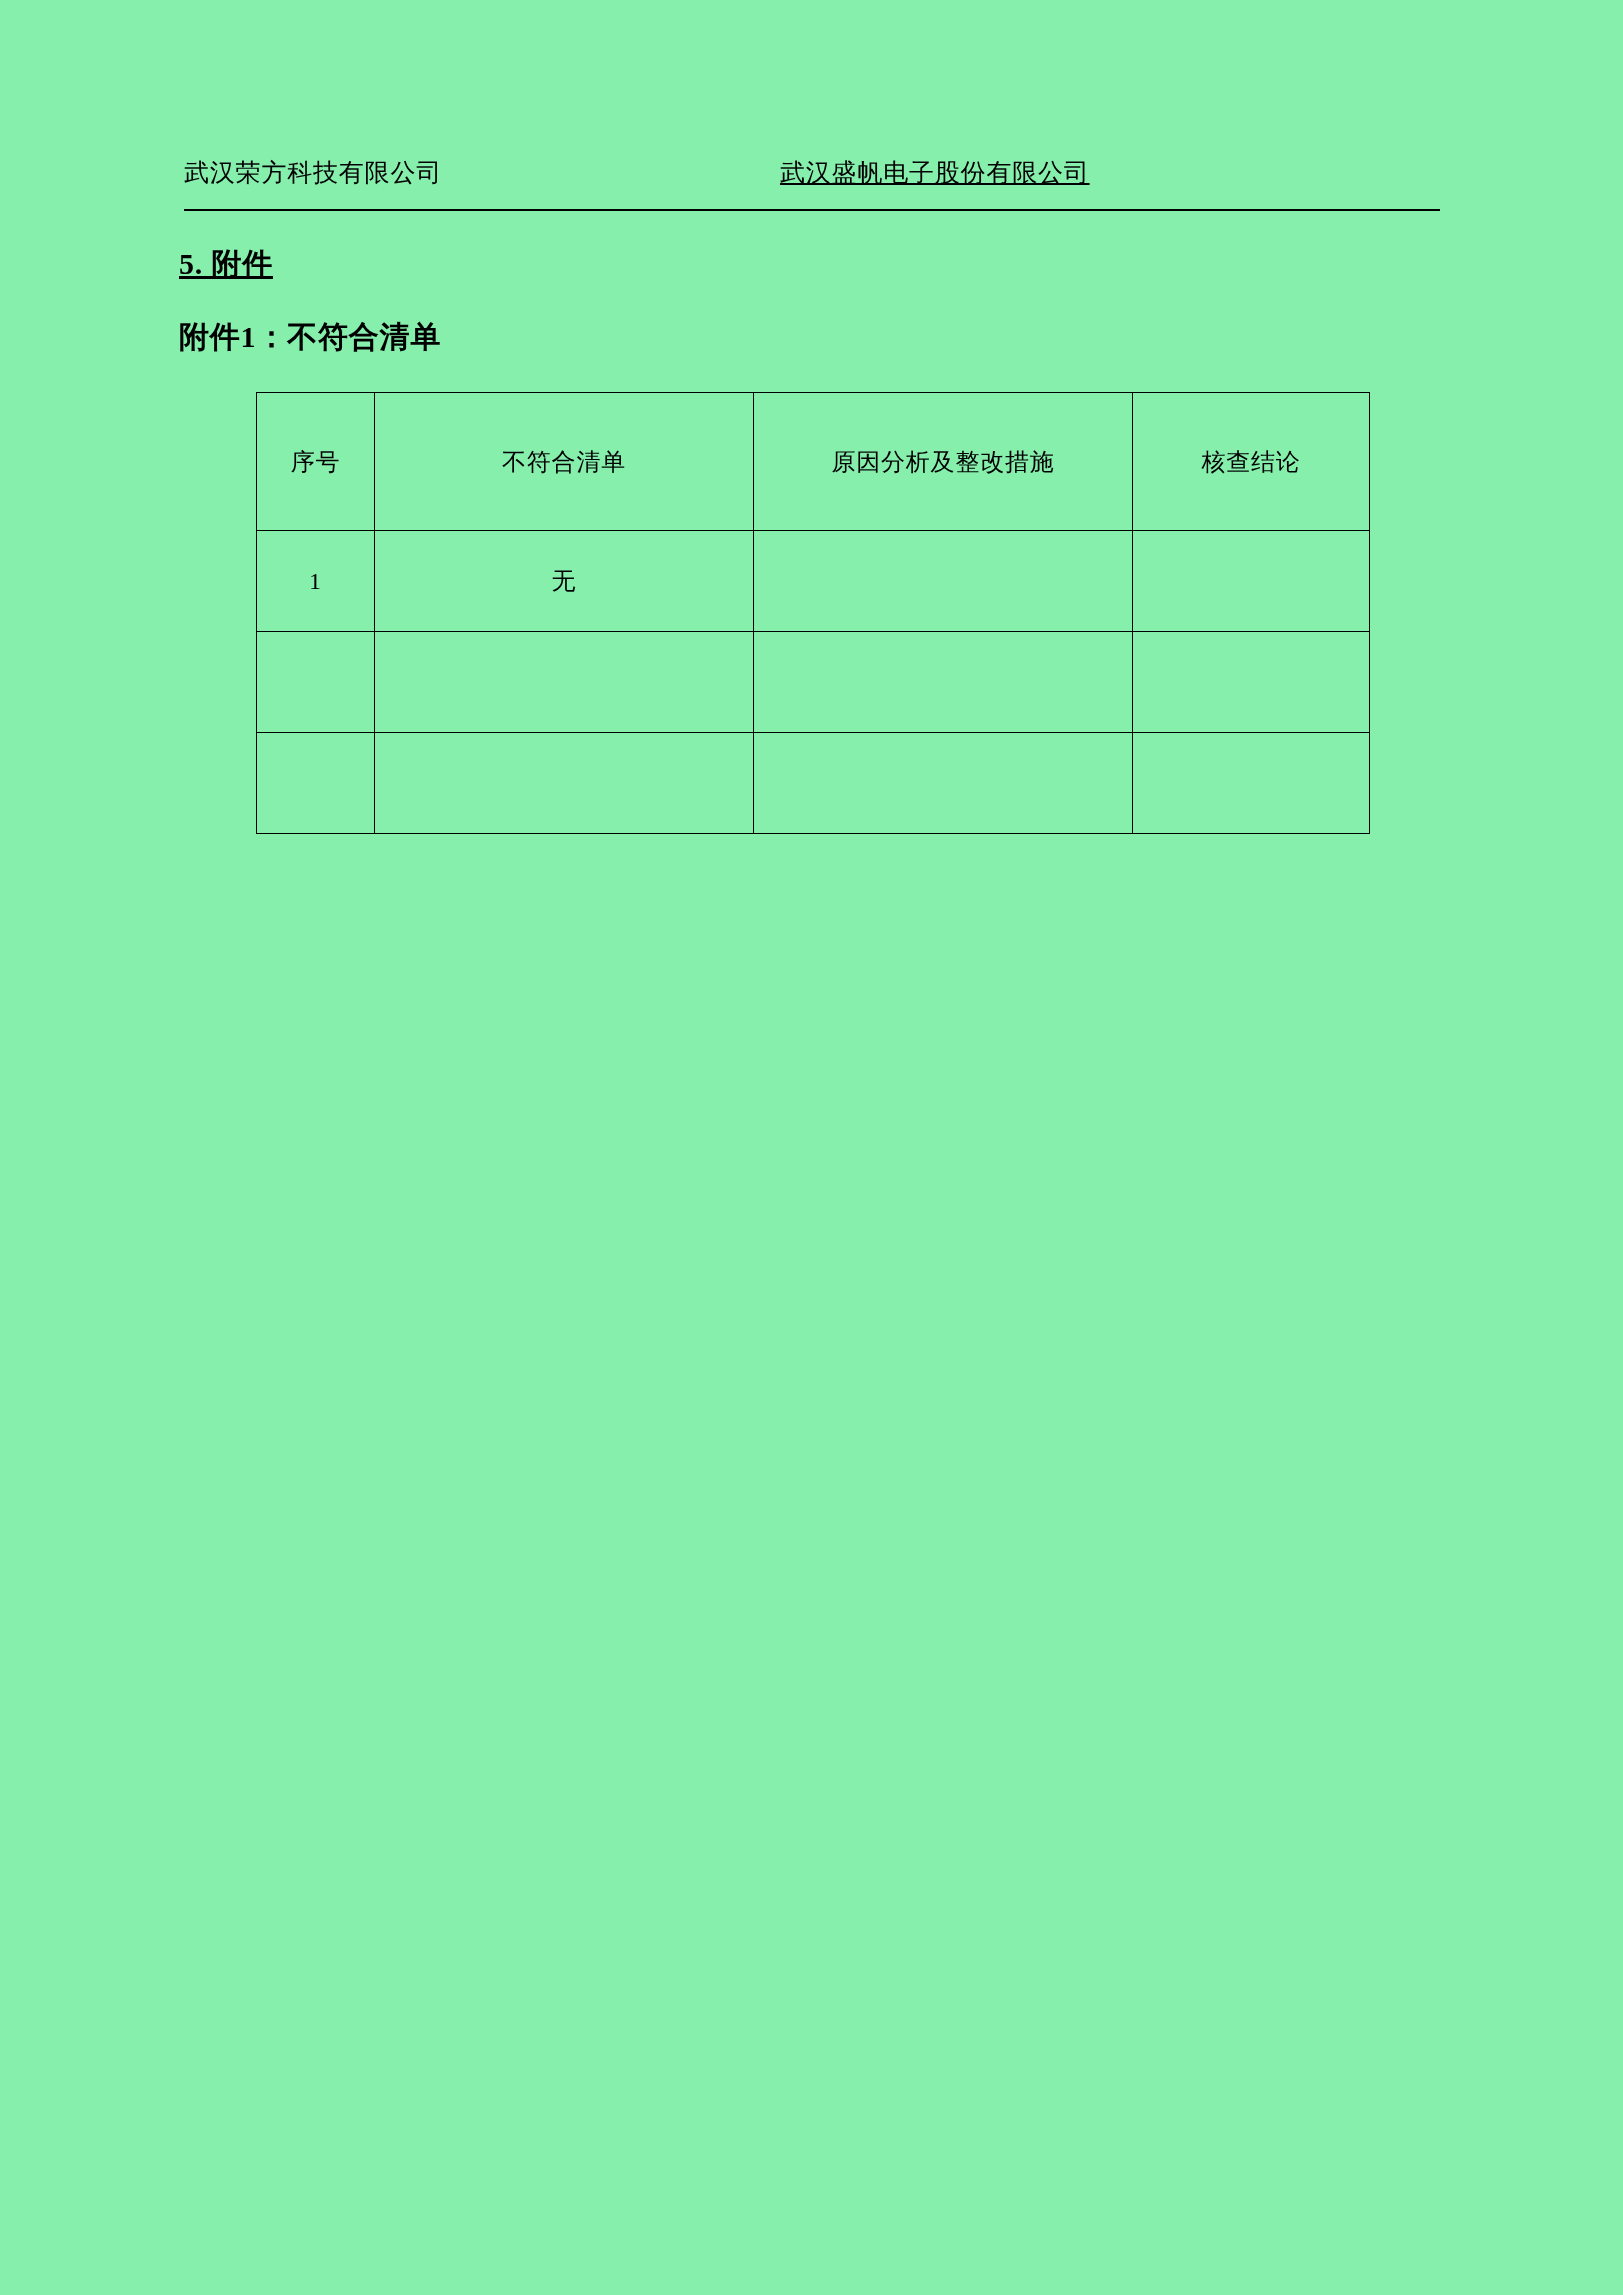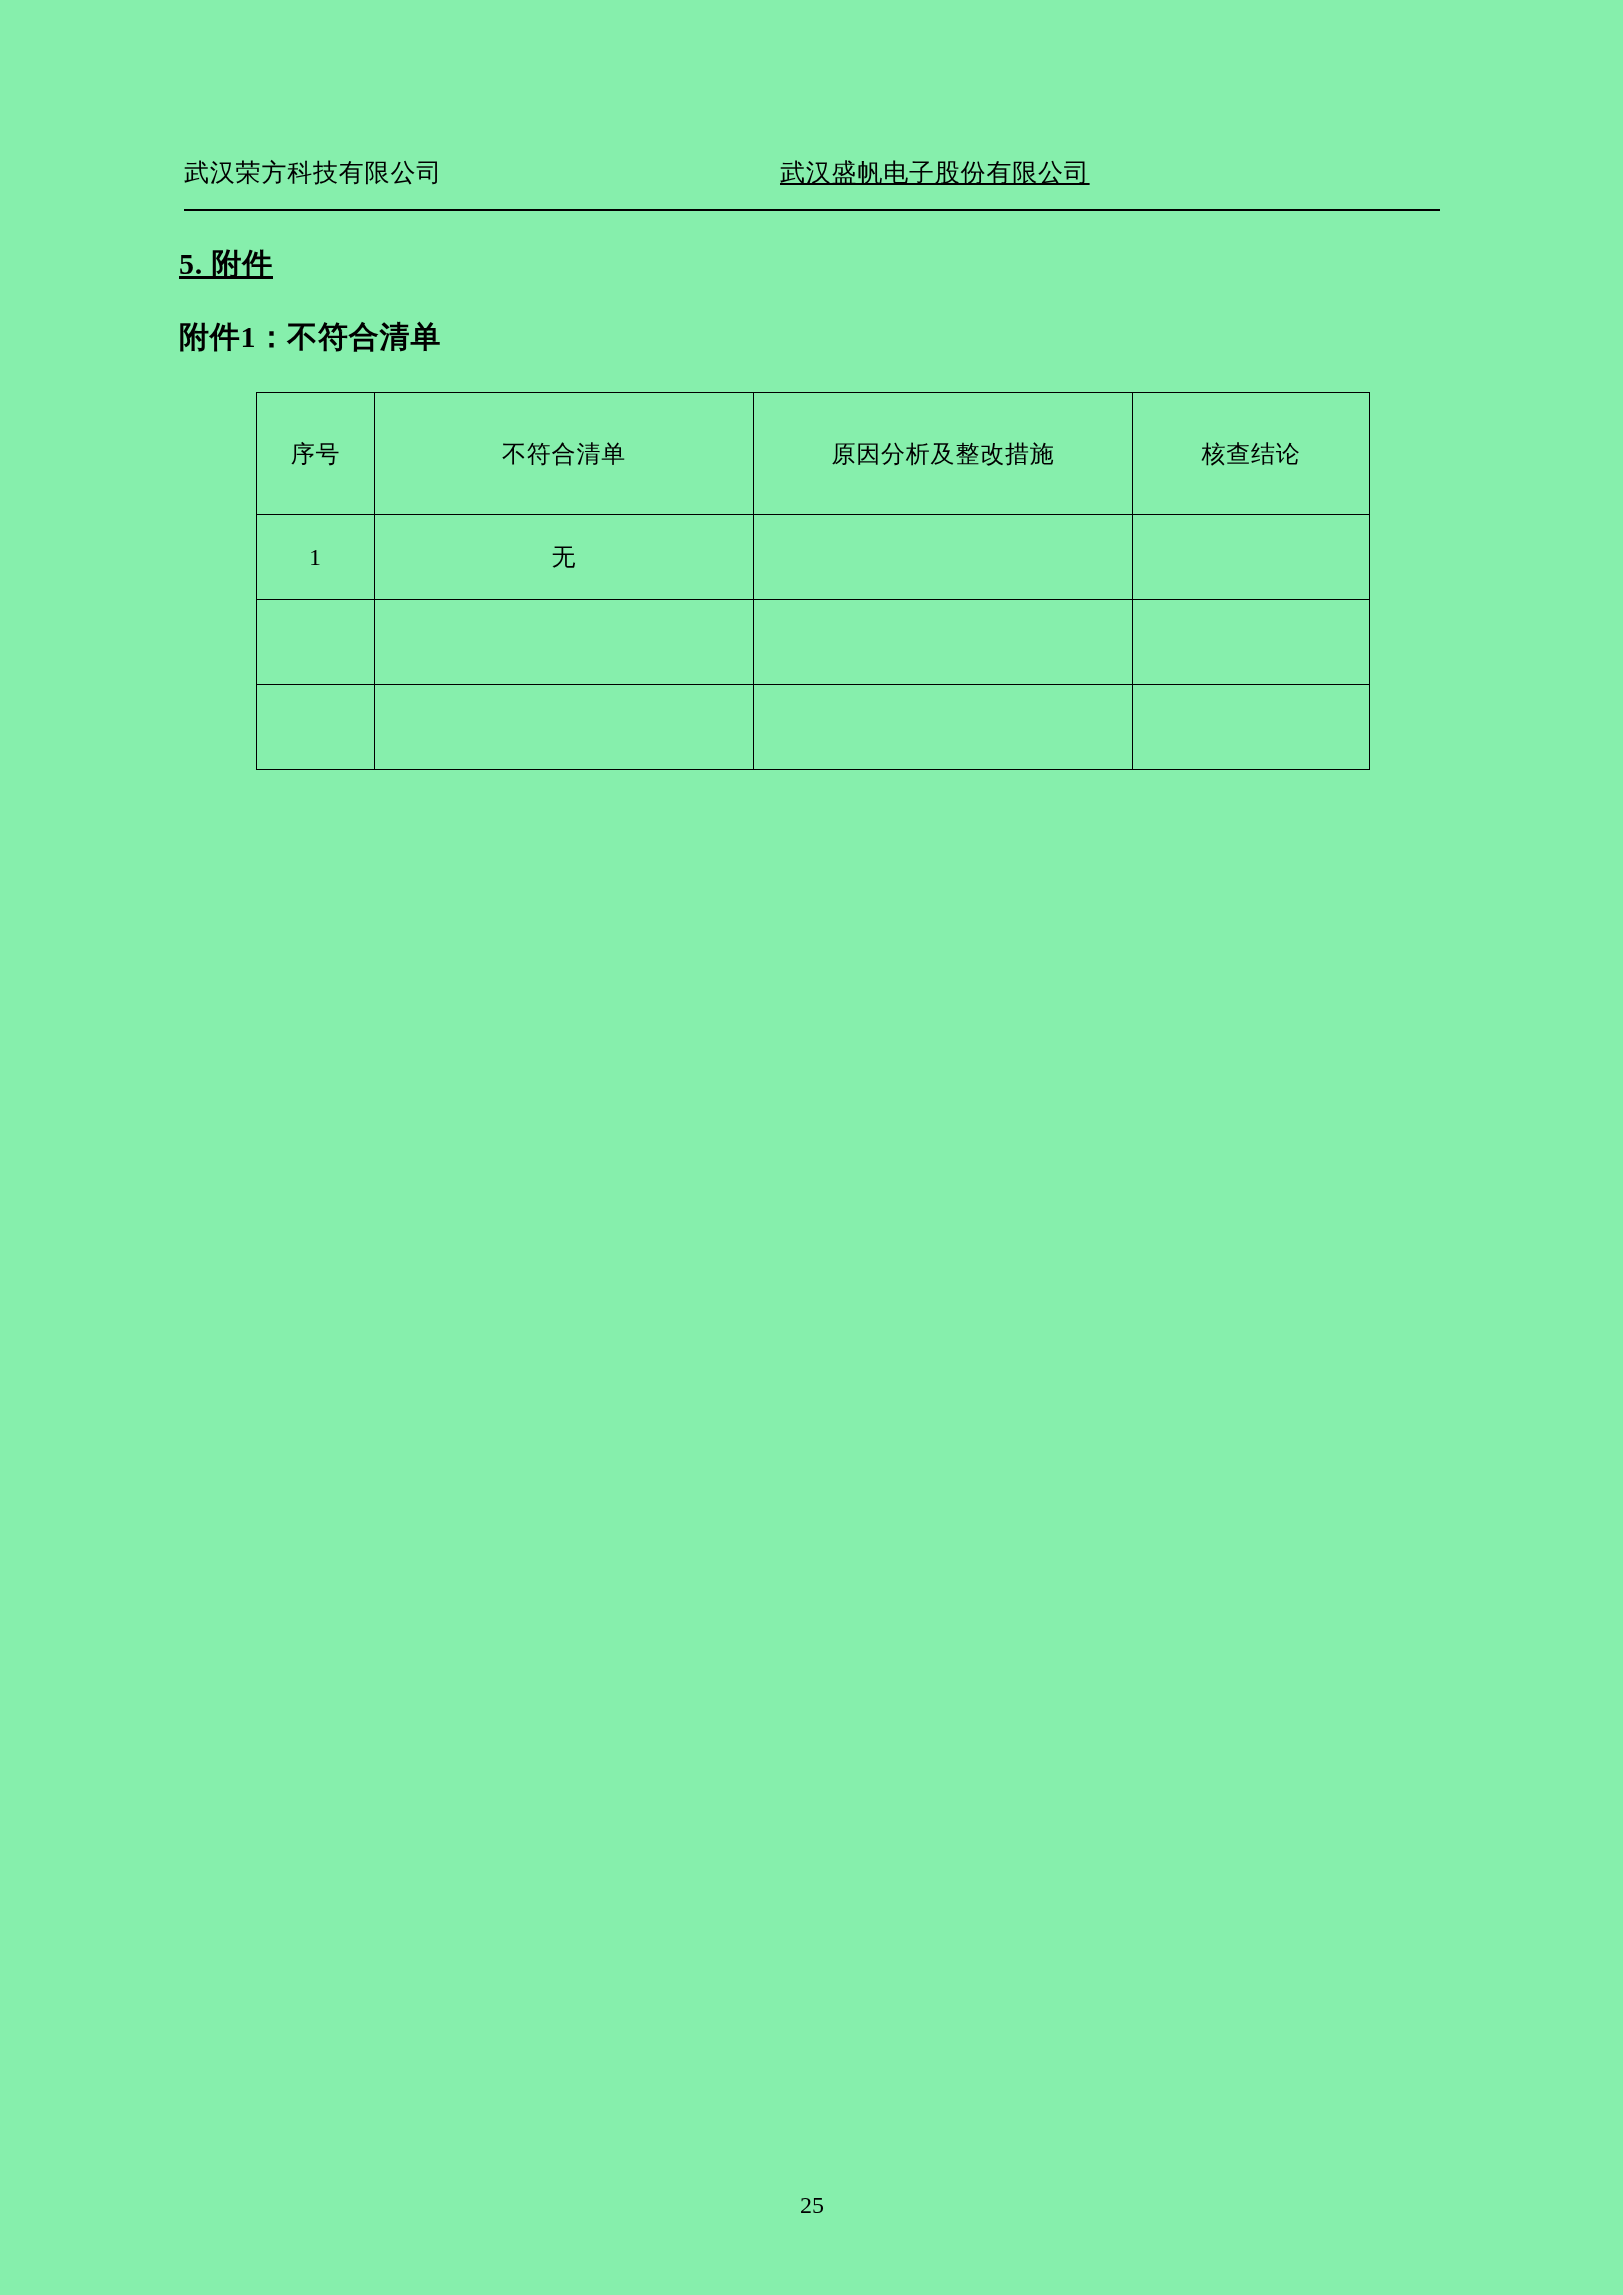--- a/index.html
+++ b/index.html
@@ -85,21 +85,21 @@
     table-layout: fixed;
   }
   table.nc-table td,
   table.nc-table th {
     border: 1.7px solid #000000;
     font-size: 24px;
     font-weight: normal;
     text-align: center;
     vertical-align: middle;
     letter-spacing: 0.8px;
-    padding: 8px;
+    padding: 16px;
   }
   table.nc-table thead td {
     height: 105px;
   }
   table.nc-table tbody td {
     height: 68px;
   }
   .col-1 { width: 118px; }
   .col-2 { width: 379px; }
   .col-3 { width: 379px; }
@@ -162,16 +162,15 @@
         <tr>
           <td></td>
           <td></td>
           <td></td>
           <td></td>
         </tr>
       </tbody>
     </table>
   </div>
 
-  <div class="page-number">25</div>
 
 </div>
 
 
 </body></html>

